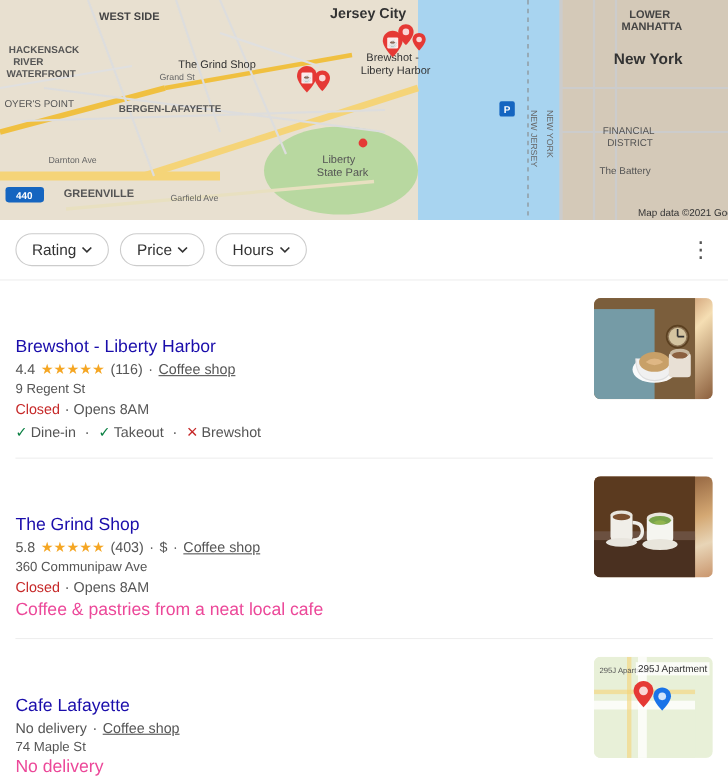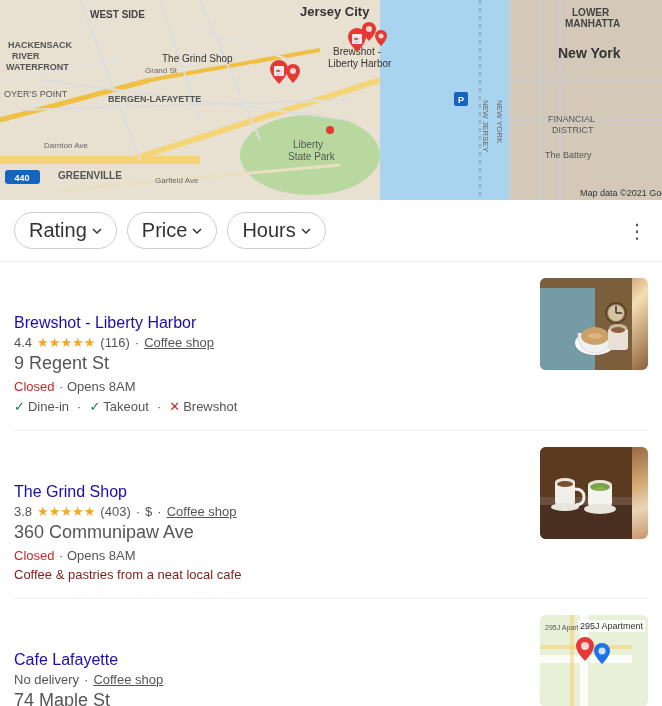--- a/index.html
+++ b/index.html
@@ -24,21 +24,21 @@
     }
     .filter-btn {
       display: flex;
       align-items: center;
       gap: 5px;
       border: 1px solid #ccc;
       border-radius: 20px;
       padding: 6px 14px;
       background: #fff;
       cursor: pointer;
-      font-size: 20px;
+      font-size: 14px;
       color: #333;
     }
     .filter-btn svg { width: 10px; height: 10px; }
     .more-btn {
       margin-left: auto;
       background: none;
       border: none;
       cursor: pointer;
       font-size: 20px;
       color: #555;
@@ -69,40 +69,40 @@
       font-size: 13px;
       color: #555;
       margin-bottom: 3px;
     }
     .stars { color: #f5a623; font-size: 13px; }
     .rating-count { color: #555; }
     .price-tag { color: #555; }
     .dot-sep { color: #555; }
     .category { color: #555; text-decoration: underline; }
     .address {
-      font-size: 18px;
+      font-size: 12px;
       color: #555;
       margin-bottom: 3px;
     }
     .status-closed { color: #c62828; font-size: 13px; }
     .status-open-time { color: #555; font-size: 13px; }
     .services {
       display: flex;
       align-items: center;
       gap: 8px;
       font-size: 13px;
       color: #555;
       margin-top: 4px;
     }
     .service-item { display: flex; align-items: center; gap: 3px; }
     .check-icon { color: #0b8043; font-size: 13px; }
     .x-icon { color: #c62828; font-size: 13px; }
     .listing-description {
-      font-size: 13px;
-      color: #7f1d1d;
+      font-size: 16px;
+      color: #ec4899;
       margin-top: 3px;
     }
     .listing-img {
       width: 108px;
       height: 92px;
       border-radius: 6px;
       flex-shrink: 0;
       overflow: hidden;
       position: relative;
     }
@@ -342,21 +342,21 @@
           <line x1="76" y1="35" x2="82" y2="35" stroke="#333" stroke-width="1.5"></line>
         </svg>
       </div>
     </div>
   </div>
 
   <div class="listing-item">
     <div class="listing-info">
       <div class="listing-name">The Grind Shop</div>
       <div class="rating-row">
-        <span class="rating-num">3.8</span>
+        <span class="rating-num">5.8</span>
         <span class="stars">★★★★★</span>
         <span class="rating-count">(<span>403</span>)</span>
         <span class="dot-sep">·</span>
         <span class="price-tag">$</span>
         <span class="dot-sep">·</span>
         <span class="category">Coffee shop</span>
       </div>
       <div class="address">360 Communipaw Ave</div>
       <div>
         <span class="status-closed">Closed</span>

